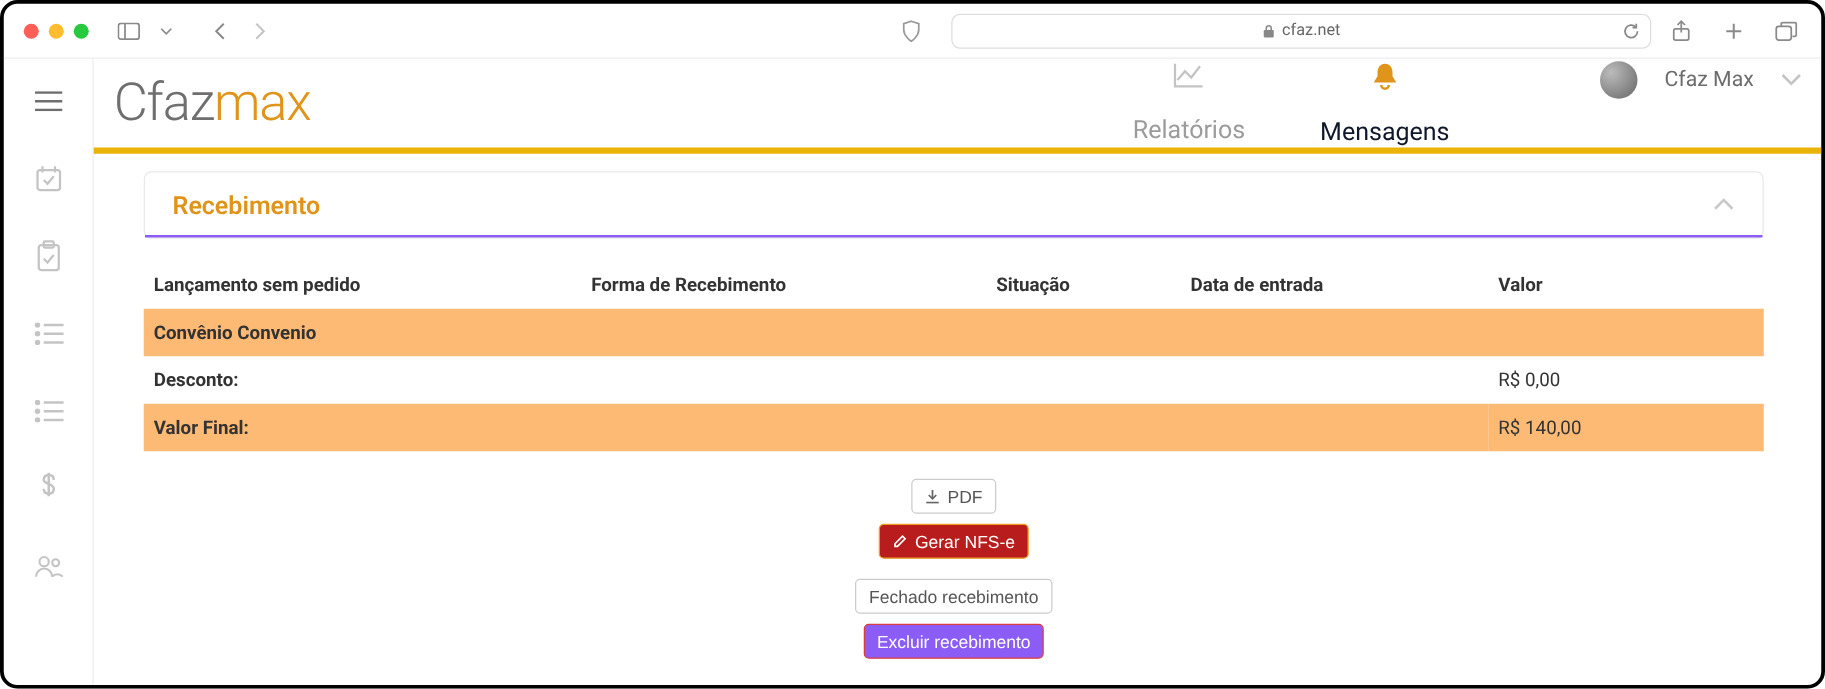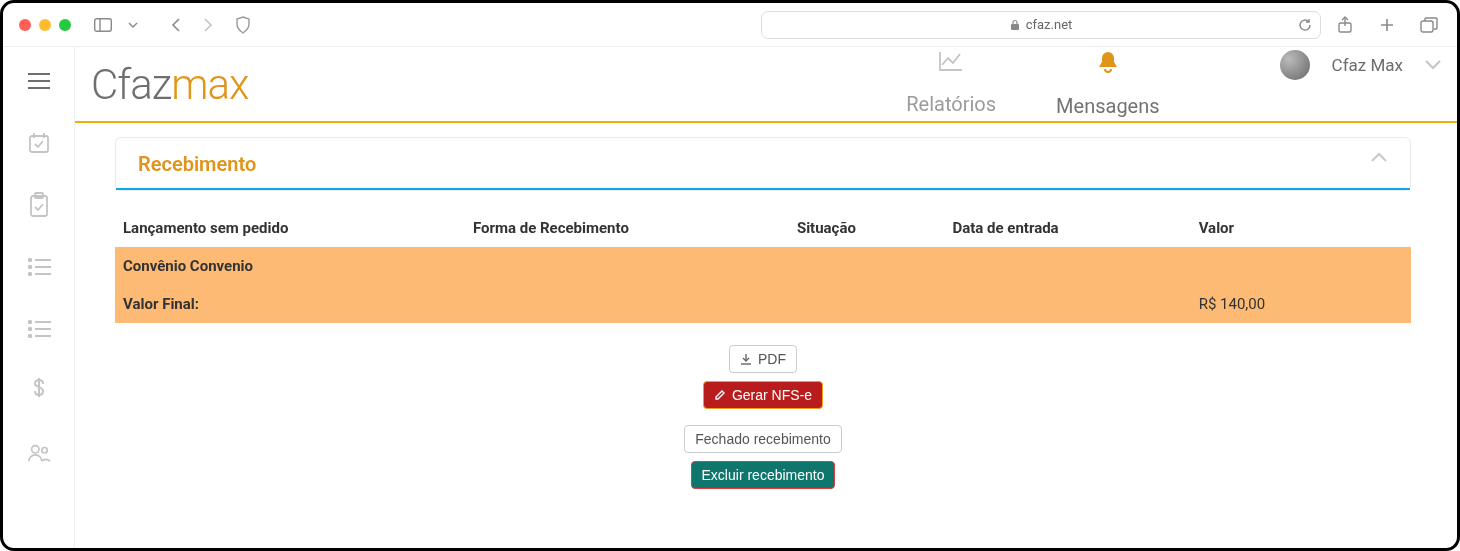--- a/index.html
+++ b/index.html
@@ -4,56 +4,56 @@
 <style>
 * { margin: 0; padding: 0; box-sizing: border-box; }
 body { font-family: -apple-system, BlinkMacSystemFont, "Segoe UI", Roboto, "Helvetica Neue", Arial, sans-serif; background: #fff; }
 .window { width: 1460px; height: 551px; border: 3px solid #000; border-radius: 14px; overflow: hidden; position: relative; background: #fff; }
 .titlebar { height: 44px; display: flex; align-items: center; padding: 0 16px; border-bottom: 1px solid #eee; gap: 12px; }
 .traffic { display: flex; gap: 8px; }
 .traffic span { width: 12px; height: 12px; border-radius: 50%; display: inline-block; }
 .tc-red{background:#ff5f56;} .tc-yellow{background:#ffbd2e;} .tc-green{background:#27c93f;}
 .tb-icon { color:#8a8a8a; display:flex; align-items:center; justify-content:center; width:24px; height:24px; }
 .tb-group { display:flex; align-items:center; gap:6px; margin-left:8px;}
-.addrbar { flex:1; display:flex; justify-content:space-between; align-items:center; }
+.addrbar { flex:1; display:flex; justify-content:flex-end; align-items:center; }
 .addr { width:560px; height:28px; border:1px solid #ddd; border-radius:7px; display:flex; align-items:center; justify-content:center; font-size:13px; color:#666; position:relative;}
 .addr .lock { margin-right:6px; color:#888; font-size:11px;}
 .addr .refresh { position:absolute; right:8px; color:#888;}
 .tb-right { display:flex; gap:18px; align-items:center; margin-left:auto;}
 
 .app { display:flex; height: calc(100% - 44px); }
 .sidebar { width:72px; border-right:1px solid #eee; display:flex; flex-direction:column; align-items:center; padding-top:22px; gap:38px; color:#b8b8b8;}
 .sidebar .ham { color:#6e6e6e; }
 .sidebar .sicon { width:24px; height:24px; display:flex; align-items:center; justify-content:center;}
 
 .main { flex:1; display:flex; flex-direction:column; }
-.topbar { height:76px; display:flex; align-items:center; padding:0 16px; border-bottom:2px solid #eab308;}
+.topbar { height:76px; display:flex; align-items:center; padding:0 16px; border-bottom:5px solid #eab308;}
 .logo { font-size:42px; font-weight:300; letter-spacing:-1px; color:#6f6f6f; }
 .logo .accent { color:#e0941a; }
 .topnav { margin-left:auto; display:flex; gap:60px; align-items:flex-start; }
 .navitem { display:flex; flex-direction:column; align-items:center; gap:20px; color:#9b9b9b; font-size:20px;justify-content:flex-end;}
 .navitem.active { color:#e0941a; }
 .user { display:flex; align-items:center; gap:22px; margin-left:60px; color:#6c6c6c; font-size:17px;}
 .avatar { width:30px; height:30px; border-radius:50%; background:radial-gradient(circle at 30% 30%, #bbb, #666);}
 .chev { color:#bbb; }
 
 .content { padding:14px 46px 0 40px; }
 .panel { border:1px solid #e9e9e9; border-radius:6px; }
-.panel-hdr { display:flex; align-items:flex-start; justify-content:space-between; padding:14px 22px 12px; border-bottom:2px solid #0ea5e9; }
+.panel-hdr { display:flex; align-items:center; justify-content:space-between; padding:14px 22px 12px; border-bottom:2px solid #8b5cf6; }
 .panel-title { color:#e0941a; font-size:20px; font-weight:600;}
 table { width:100%; border-collapse:collapse; margin-top:18px; font-size:15px; color:#333;}
 th { text-align:left; font-weight:700; padding:10px 8px; }
 td { padding:10px 8px; }
 tr.shade td { background:#fdba74; }
 tr.bold td { font-weight:700; }
 .col-last { text-align:left; padding-left:0;}
 .btnrow { display:flex; align-items:center; gap:8px; margin-top:22px;flex-direction:column;}
 .btn { display:inline-flex; align-items:center; gap:6px; font-size:14px; padding:5px 10px; border-radius:4px; border:1px solid #ccc; background:#fff; color:#555; cursor:pointer;}
 .btn-accent { background:#b91c1c; border-color:#ef9c1f; color:#fff;}
-.btn-danger { background:#0f766e; border-color:#dd3c3c; color:#fff;}
+.btn-danger { background:#8b5cf6; border-color:#dd3c3c; color:#fff;}
 .spacer { flex:1; }
 svg { display:block; }
 </style>
 </head>
 <body>
 
 <div class="window">
 
   <div class="titlebar">
     <div class="traffic">
@@ -203,21 +203,21 @@
                 <polyline points="2,2 2,20 24,20"></polyline>
                 <polyline points="4,15 10,8 15,13 22,4"></polyline>
               </svg>
             <span>Relatórios</span>
           </div>
           <div class="navitem active">
             <svg width="22" height="24" viewBox="0 0 22 24" fill="#e0941a">
                 <path d="M11 2 a6 6 0 0 1 6 6 v4 l3 5 H2 l3-5 V8 a6 6 0 0 1 6-6 Z"></path>
                 <path d="M8 19 a3 3 0 0 0 6 0" fill="none" stroke="#e0941a" stroke-width="2"></path>
               </svg>
-            <span style="color:#737373">Mensagens</span>
+            <span style="color:#0f172a">Mensagens</span>
           </div>
           <div class="user">
             <span class="avatar"></span>
             <span>Cfaz Max</span>
             <span class="chev">
               <svg width="16" height="10" viewBox="0 0 16 10" fill="none" stroke="#c4c4c4" stroke-width="2">
                   <polyline points="1,1 8,8 15,1"></polyline>
                 </svg>
             </span>
           </div>
@@ -248,20 +248,24 @@
               <tr>
             <th>Lançamento sem pedido</th>
             <th>Forma de Recebimento</th>
             <th>Situação</th>
             <th>Data de entrada</th>
             <th>Valor</th>
           </tr>
           <tr class="shade bold">
             <td colspan="5">Convênio Convenio</td>
           </tr>
+          <tr class="bold">
+            <td colspan="4">Desconto:</td>
+            <td style="font-weight:400">R$ 0,00</td>
+          </tr>
           <tr class="shade bold">
             <td colspan="4">Valor Final:</td>
             <td style="font-weight:400">R$ 140,00</td>
           </tr>
         </tbody>
           </table>
 
         <div class="btnrow">
           <button class="btn">
             <svg width="12" height="12" viewBox="0 0 12 12" fill="none" stroke="#666" stroke-width="1.4">

